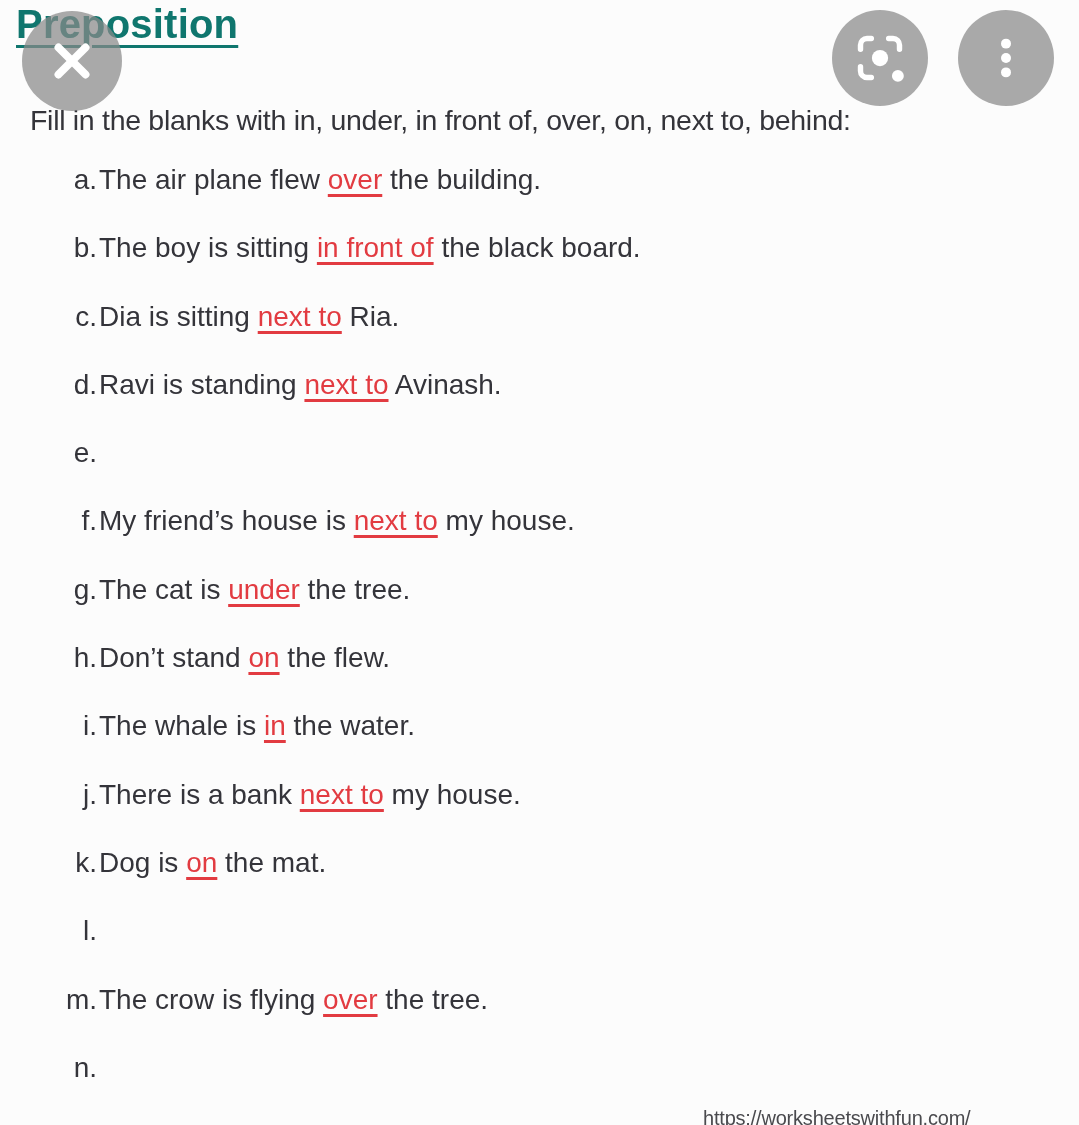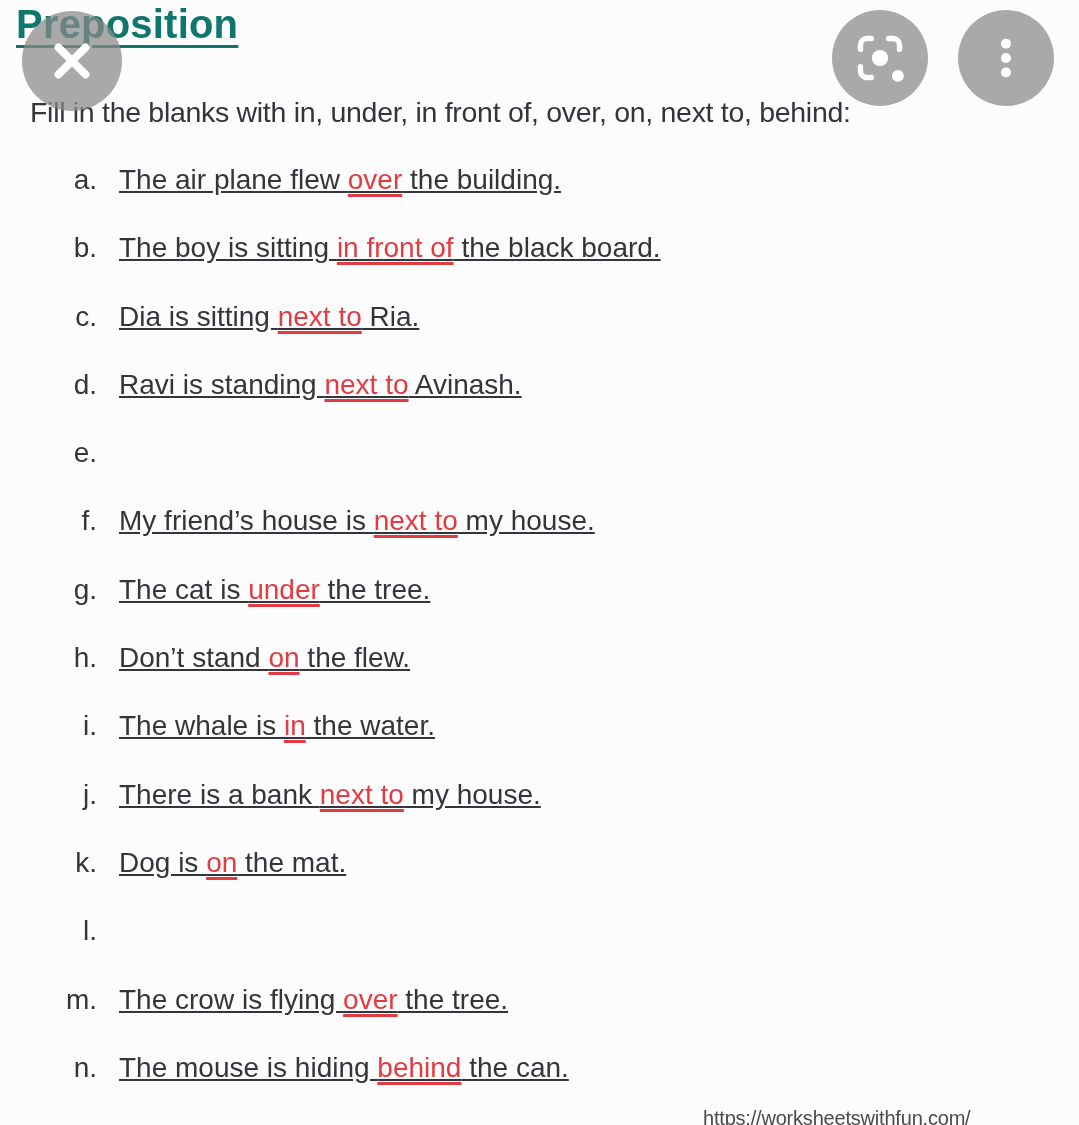--- a/index.html
+++ b/index.html
@@ -19,21 +19,21 @@
     font-weight: bold;
     color: #0f766e;
     text-decoration: underline;
     text-decoration-thickness: 3px;
     text-underline-offset: 7px;
     letter-spacing: 0.2px;
     white-space: nowrap;
   }
   .instruction {
     position: absolute;
-    left: 30px; top: 96px;
+    left: 30px; top: 104px;
     font-size: 28.5px;
     letter-spacing: -0.3px;
     white-space: nowrap;
     color: #34343a;
   }
   .item-list {
     position: absolute;
     left: 0; top: 163px;
     width: 1079px;
   }
@@ -44,21 +44,21 @@
     font-size: 28px;
     line-height: 34px;
     white-space: nowrap;
   }
   .item-marker {
     display: inline-block;
     width: 97px;
     text-align: right;
     flex: 0 0 auto;
   }
-  .item-text { margin-left: 22px; text-decoration: underline; }
+  .item-text { margin-left: 2px; }
   .answer {
     color: var(--answer-red, #e23b41);
     text-decoration: underline;
     text-decoration-thickness: 2.5px;
     text-underline-offset: 5px;
   }
   .footer-url {
     position: absolute;
     left: 703px; top: 1107px;
     font-size: 20px;
@@ -151,21 +151,20 @@
     <span class="item-marker">l.</span>
   </div>
 
   <div class="item-row">
     <span class="item-marker">m.</span>
     <span class="item-text"><span>The crow is flying </span><span class="answer">over</span><span> the tree.</span></span>
   </div>
 
   <div class="item-row">
     <span class="item-marker">n.</span>
-    <span class="item-text"><span>The mouse is hiding </span><span class="answer">behind</span><span> the can.</span></span>
   </div>
 </div>
 
 <div class="footer-url">https://worksheetswithfun.com/</div>
 
 <button class="overlay-btn btn-close" aria-label="Close">
   <span>
     <svg width="50" height="50" viewBox="0 0 48 48">
       <line x1="11" y1="11" x2="37" y2="37" stroke="#ffffff" stroke-width="7.5" stroke-linecap="round"></line>
       <line x1="37" y1="11" x2="11" y2="37" stroke="#ffffff" stroke-width="7.5" stroke-linecap="round"></line>

